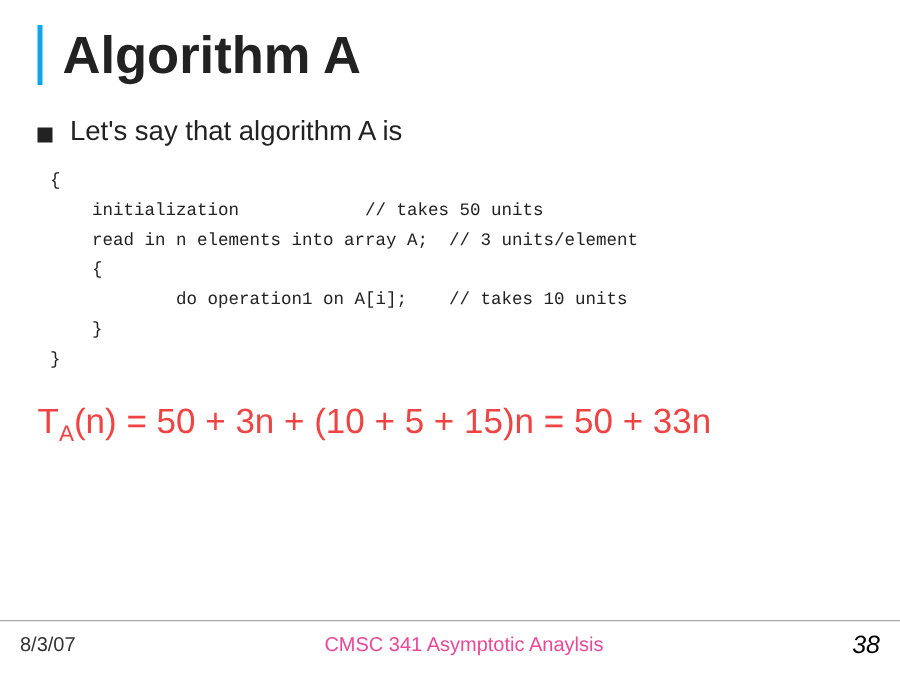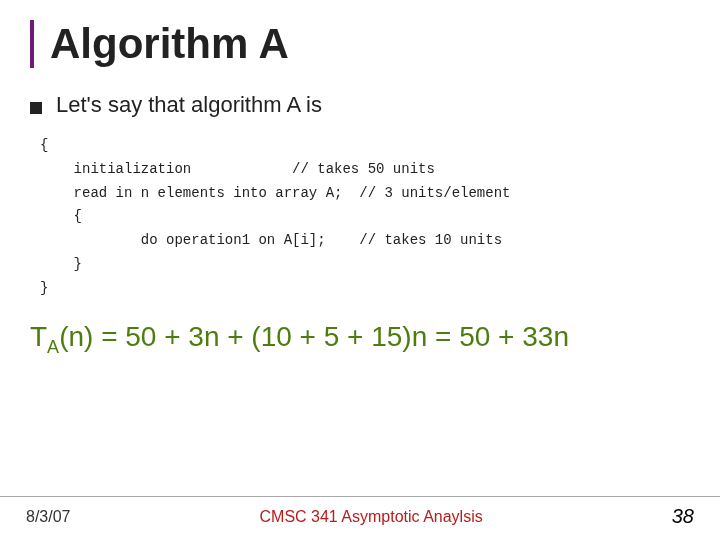--- a/index.html
+++ b/index.html
@@ -24,21 +24,21 @@
       padding: 20px 30px 15px 30px;
       display: flex;
       flex-direction: column;
       position: relative;
     }
 
     .title {
       font-size: 42px;
       font-weight: bold;
       color: #222222;
-      border-left: 4px solid #701a75;
+      border-left: 4px solid #0ea5e9;
       padding-left: 16px;
       margin-bottom: 22px;
       line-height: 1.15;
     }
 
     .bullet-row {
       display: flex;
       align-items: center;
       margin-bottom: 10px;
     }
@@ -73,51 +73,51 @@
       white-space: pre;
     }
 
     .formula-row {
       margin-top: 10px;
       margin-bottom: 12px;
     }
 
     .formula-text {
       font-size: 28px;
-      color: #4d7c0f;
+      color: #ef4444;
       line-height: 1.3;
     }
 
     .formula-text .sub {
       font-size: 18px;
       vertical-align: sub;
     }
 
     .footer {
       position: absolute;
       bottom: 12px;
       left: 0;
       right: 0;
       display: flex;
       justify-content: space-between;
       align-items: center;
-      padding: 0 26px;
+      padding: 0 16px;
       border-top: 1.5px solid #aaa;
       padding-top: 8px;
       margin-top: 36px;
     }
 
     .footer-date {
       font-size: 16px;
       color: #333;
     }
 
     .footer-title {
       font-size: 16px;
-      color: #b91c1c;
+      color: #ec4899;
     }
 
     .footer-page {
       font-size: 20px;
       color: #000000;
       font-style: italic;
     }
   </style>
 </head>
 <body>

